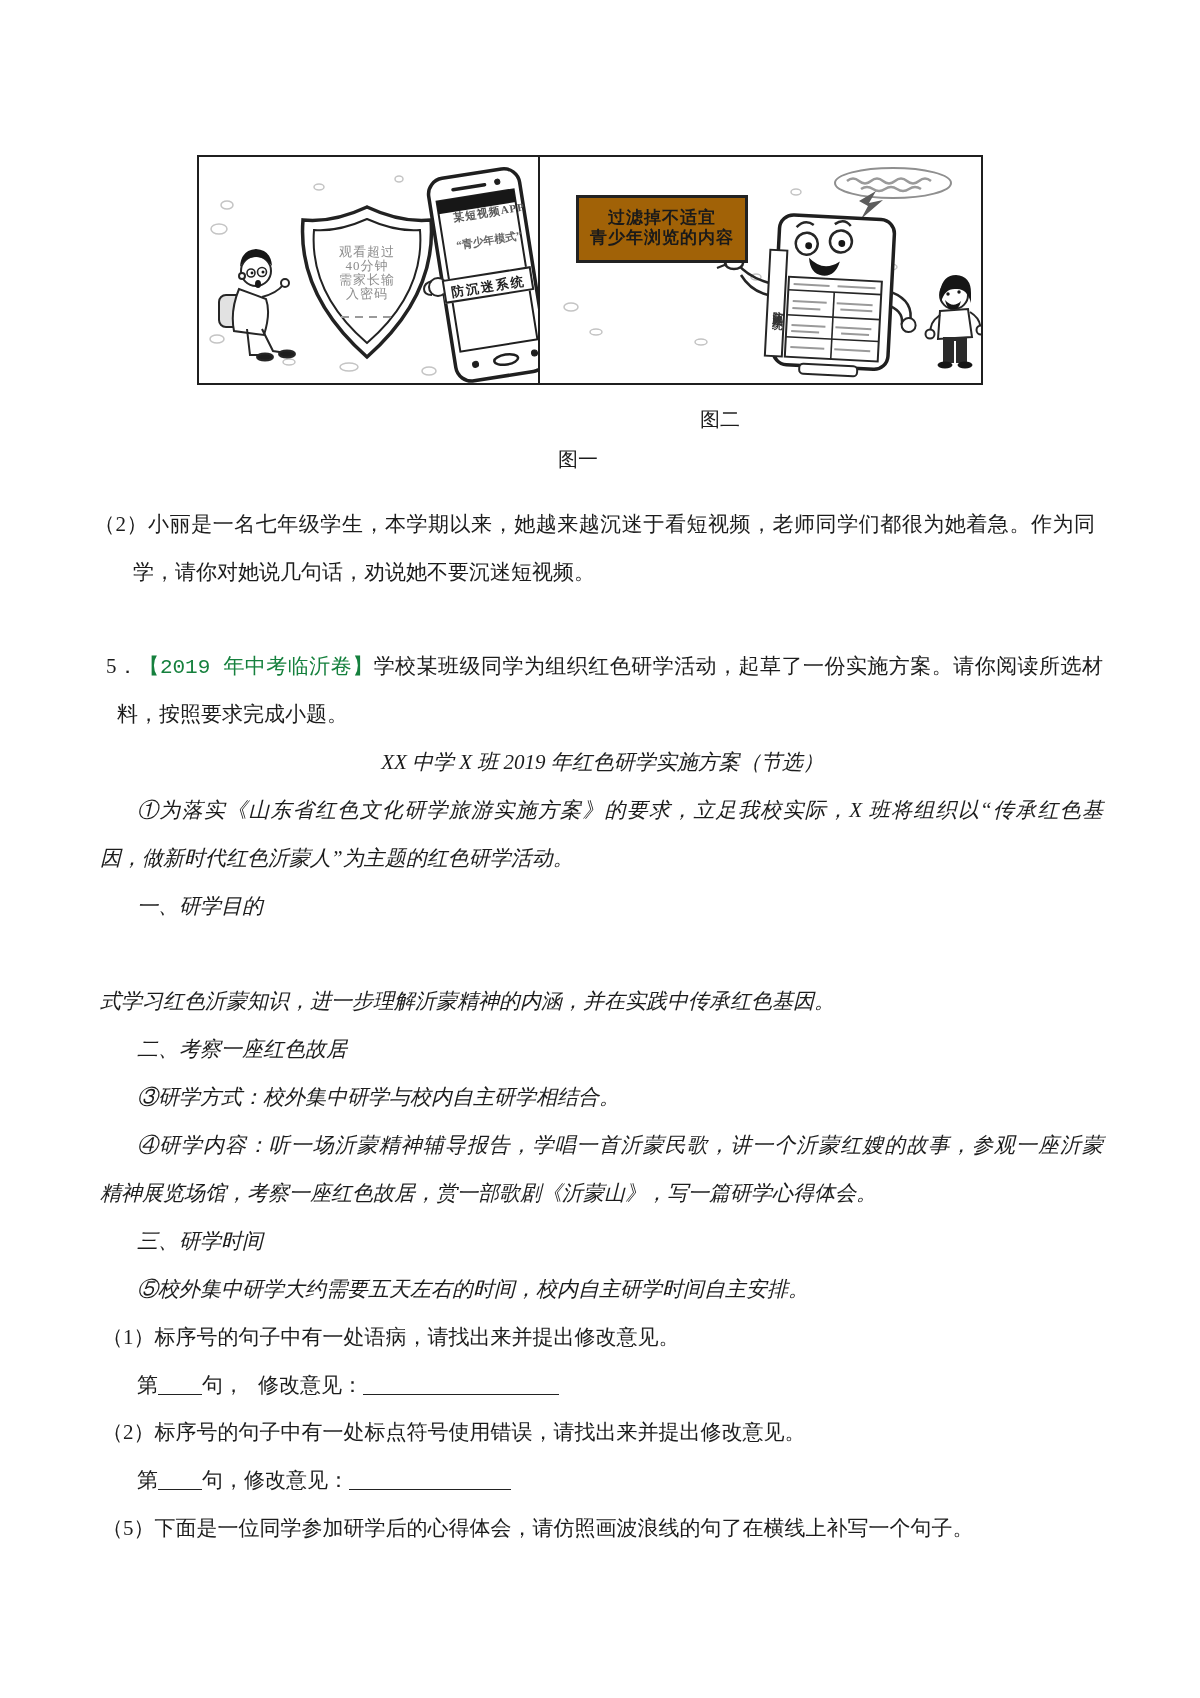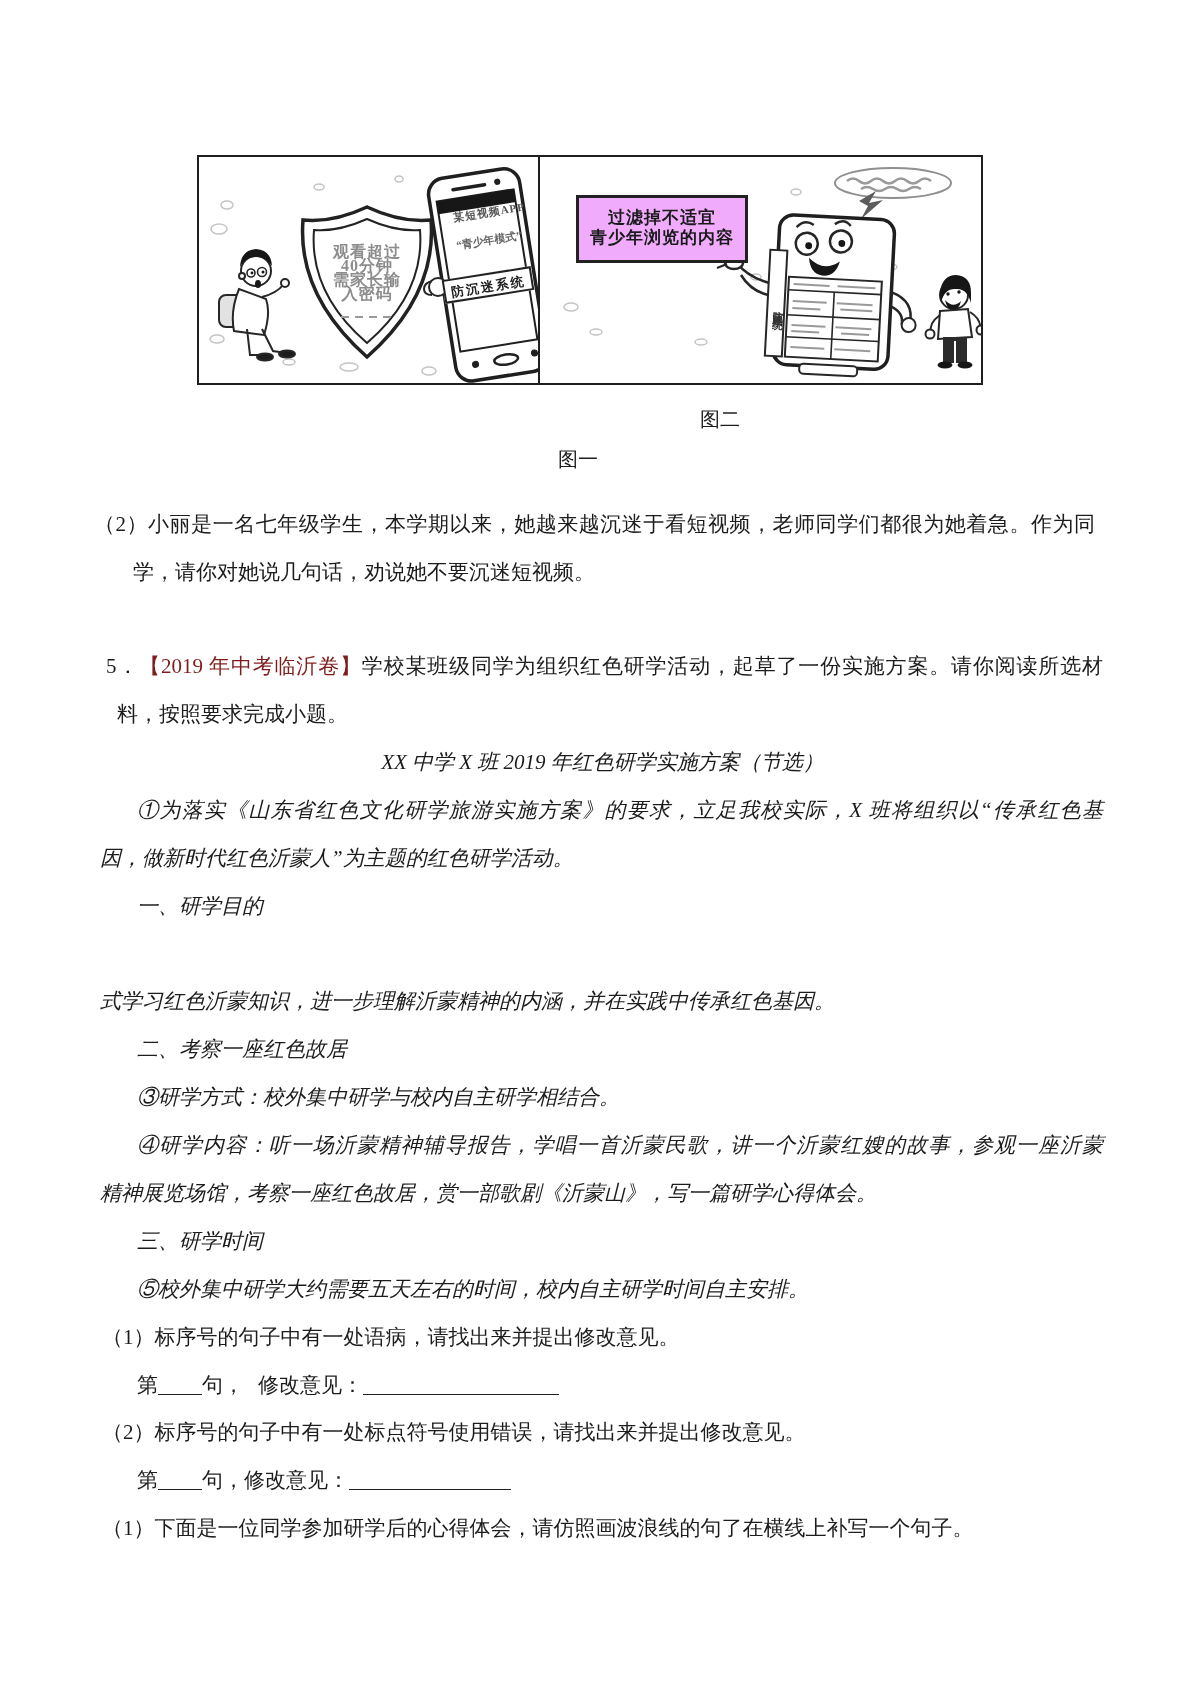--- a/index.html
+++ b/index.html
@@ -5,41 +5,41 @@
   html,body{margin:0;padding:0;background:#888;}
   .page{
     position:relative;width:1200px;height:1698px;background:#ffffff;
     margin:0 auto;overflow:hidden;
     font-family:"Liberation Serif","DejaVu Serif",serif;
     color:#1c1c1c;
   }
   .ln{position:absolute;font-size:21px;line-height:30px;white-space:nowrap;}
   .just{white-space:normal;text-align:justify;text-align-last:justify;}
   .kai{font-style:italic;}
-  .red{color:#7f1d1d;}
+  .red{color:#15803d;font-family:Liberation Mono, monospace;}
   .center{text-align:center;text-align-last:center;}
   .blank{display:inline-block;border-bottom:1.6px solid #222;height:1.0em;transform:translateY(3px);}
   .gap{display:inline-block;width:14px;}
   
   .fig{position:absolute;left:197px;top:155px;width:786px;height:230px;display:flex;}
   .panel{position:relative;background:#fff;border:2px solid #1f1f1f;box-sizing:border-box;}
   .panel.p1{width:343px;}
   .panel.p2{width:443px;border-left:none;}
   .panel svg{position:absolute;left:0;top:0;width:100%;height:100%;}
   .ov{position:absolute;font-family:"Liberation Serif","DejaVu Serif",serif;}
-  .shield-text{left:126px;top:88px;width:84px;text-align:center;font-size:16px;line-height:14px;
-    font-weight:bold;color:#8d8d8d;letter-spacing:1px;}
+  .shield-text{left:126px;top:88px;width:84px;text-align:center;font-size:13px;line-height:14px;
+    font-weight:normal;color:#8d8d8d;letter-spacing:1px;}
   .scr1{left:250px;top:48px;width:80px;text-align:center;font-size:11px;font-weight:bold;color:#555;
     transform:rotate(-9deg);letter-spacing:1px;}
   .scr2{left:250px;top:76px;width:80px;text-align:center;font-size:11px;font-weight:bold;color:#666;
     transform:rotate(-9deg);}
   .banner1{left:244px;top:116px;width:90px;height:24px;border:2.5px solid #222;background:#fff;
     text-align:center;font-size:13px;font-weight:bold;color:#222;line-height:24px;letter-spacing:2px;
     transform:rotate(-9deg);box-sizing:border-box;}
-  .sign2{left:36px;top:38px;width:172px;height:68px;border:3.5px solid #222;background:#f0abfc;
+  .sign2{left:36px;top:38px;width:172px;height:68px;border:3.5px solid #222;background:#a16207;
     text-align:center;font-weight:bold;color:#1a1a1a;box-sizing:border-box;
     font-size:17px;line-height:20px;padding-top:10px;letter-spacing:1px;}
   .sash2{left:229px;top:98px;width:16px;height:104px;writing-mode:vertical-rl;text-orientation:upright;
     font-size:10.5px;font-weight:bold;color:#333;letter-spacing:2px;text-align:center;
     transform:rotate(3deg);}
   .cap{position:absolute;top:406px;font-size:20px;color:#1c1c1c;}
   .cap.c1{left:558px;margin-top:40px;}
   .cap.c2{left:700px;}
 </style>
 </head>
@@ -216,15 +216,15 @@
   <div class="ln kai" style="left:137px;top:1082px;">③研学方式：校外集中研学与校内自主研学相结合。</div>
   <div class="ln kai just" style="left:137px;top:1130px;width:966px;">④研学内容：听一场沂蒙精神辅导报告，学唱一首沂蒙民歌，讲一个沂蒙红嫂的故事，参观一座沂蒙</div>
   <div class="ln kai" style="left:100px;top:1178px;">精神展览场馆，考察一座红色故居，赏一部歌剧《沂蒙山》，写一篇研学心得体会。</div>
   <div class="ln kai" style="left:137px;top:1226px;">三、研学时间</div>
   <div class="ln kai" style="left:137px;top:1274px;">⑤校外集中研学大约需要五天左右的时间，校内自主研学时间自主安排。</div>
 
   <div class="ln" style="left:102px;top:1322px;">（1）标序号的句子中有一处语病，请找出来并提出修改意见。</div>
   <div class="ln" style="left:137px;top:1370px;"><span>第</span><span class="blank" style="width:44px;"></span><span>句，</span><span class="gap"></span><span>修改意见：</span><span class="blank" style="width:196px;"></span></div>
   <div class="ln" style="left:102px;top:1417px;">（2）标序号的句子中有一处标点符号使用错误，请找出来并提出修改意见。</div>
   <div class="ln" style="left:137px;top:1465px;"><span>第</span><span class="blank" style="width:44px;"></span><span>句，</span><span>修改意见：</span><span class="blank" style="width:162px;"></span></div>
-  <div class="ln" style="left:102px;top:1513px;">（1）下面是一位同学参加研学后的心得体会，请仿照画波浪线的句了在横线上补写一个句子。</div>
+  <div class="ln" style="left:102px;top:1513px;">（5）下面是一位同学参加研学后的心得体会，请仿照画波浪线的句了在横线上补写一个句子。</div>
 
 </div>
 
 </body></html>

